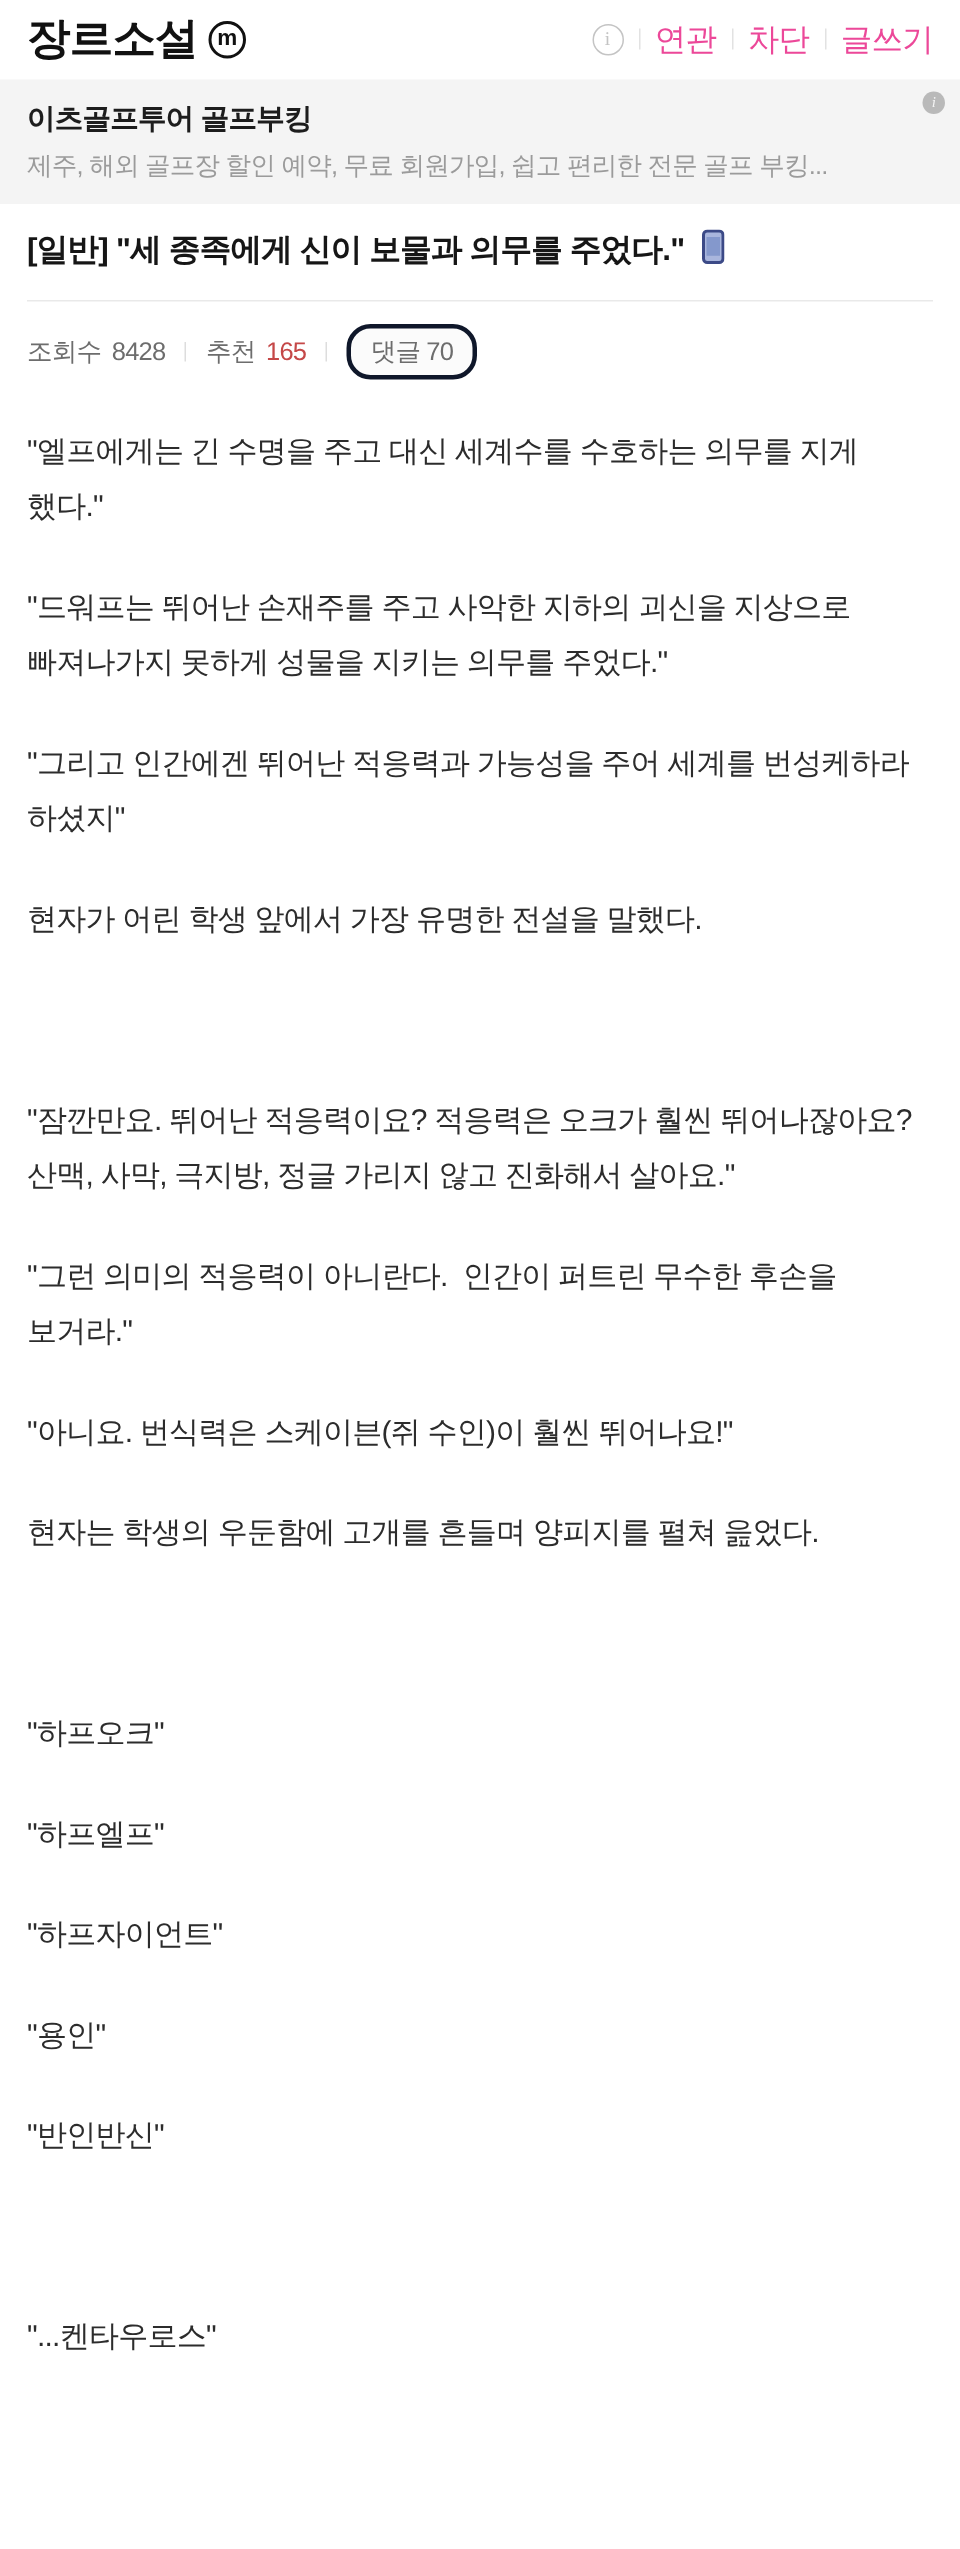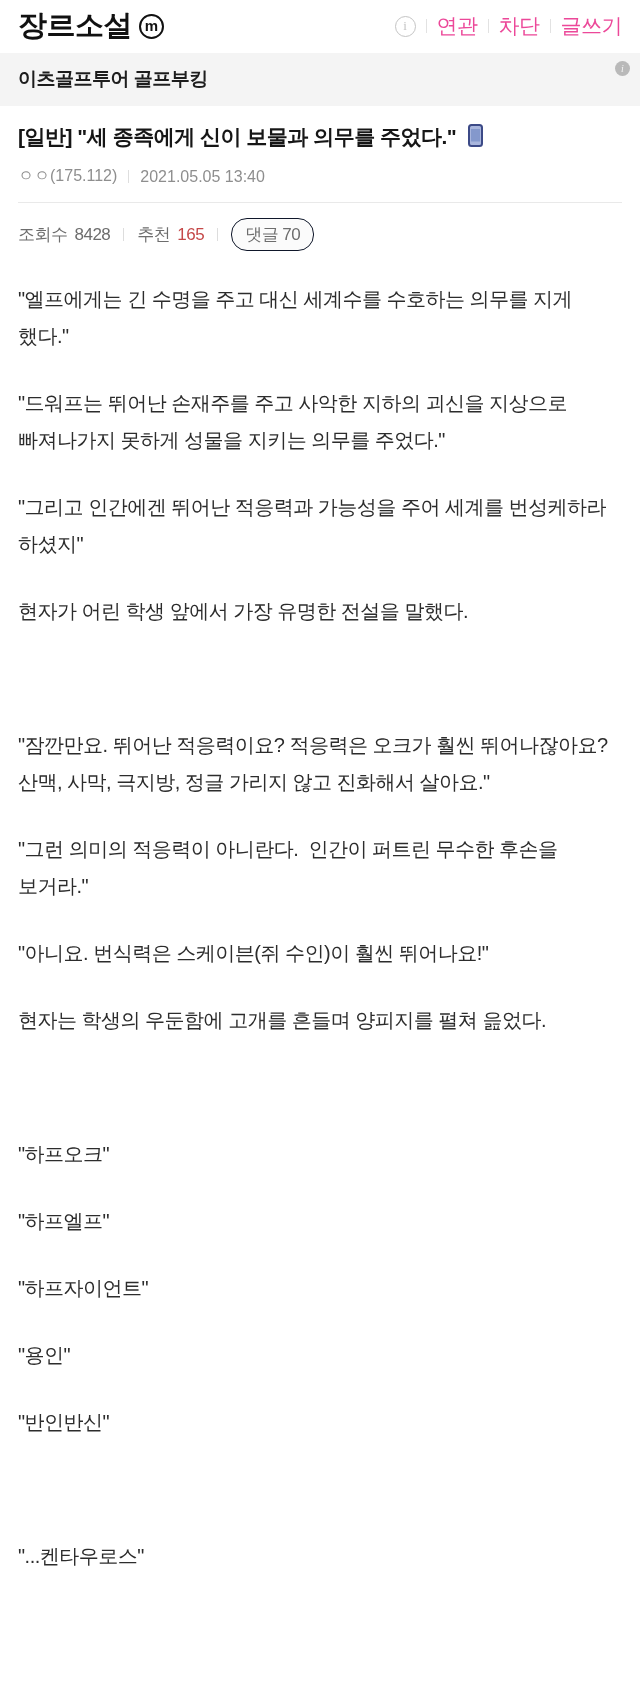--- a/index.html
+++ b/index.html
@@ -57,21 +57,21 @@
   .post-meta .sep{width:1px;height:13px;background:#dedede;margin:0 11px;}
   .head-divider{border-bottom:1px solid #e9e9e9;margin-top:15px;}
   
   .stats-row{display:flex;align-items:center;padding:15px 1px 6px 18px;font-size:17px;color:#6d6d6d;}
   .stats-row .sep{width:1px;height:13px;background:#ddd;margin:0 13px;}
   .stat{display:flex;align-items:center;gap:7px;letter-spacing:-0.5px;}
   .stat .num-gray{color:#6d6d6d;}
   .stat .num-red{color:var(--accent-red);}
   .comment-pill{
     display:inline-flex;align-items:center;gap:4px;
-    border:1px solid #0f172a;background:#fbfbfb;border-radius:16px;
+    border:3px solid #0f172a;background:#fbfbfb;border-radius:16px;
     padding:4px 13px;font-size:17px;color:#6d6d6d;cursor:pointer;letter-spacing:-0.5px;
   }
   
   .post-body{padding:24px 18px 30px 18px;}
   .post-body p.para{
     font-size:20px;color:#2c2c2c;line-height:37px;
     letter-spacing:-0.5px;margin-bottom:30px;
     white-space:pre-wrap;word-break:keep-all;
   }
   .post-body p.blank{height:37px;margin-bottom:30px;}
@@ -90,38 +90,34 @@
     <span class="menu-item">연관</span>
     <span class="sep"></span>
     <span class="menu-item">차단</span>
     <span class="sep"></span>
     <span class="menu-item">글쓰기</span>
   </div>
 </div>
 
 <div class="ad-banner">
   <div class="ad-title">이츠골프투어 골프부킹</div>
+  <div class="ad-desc">제주, 해외 골프장 할인 예약, 무료 회원가입, 쉽고 편리한 전문 골프 부킹...</div>
   <span class="ad-info">i</span>
 </div>
 
 <div class="post-head">
   <div class="post-title">
     <span>[일반]</span>
     <span>"세 종족에게 신이 보물과 의무를 주었다."</span>
     <span class="phone-icon">
       <svg width="15" height="23" viewBox="0 0 15 23">
         <rect x="1" y="1" width="13" height="21" rx="2.5" fill="#a9b6dd" stroke="#3c4a87" stroke-width="2"></rect>
         <rect x="3" y="5" width="9" height="12.5" fill="#8498cc"></rect>
       </svg>
     </span>
-  </div>
-  <div class="post-meta">
-    <span>ㅇㅇ(175.112)</span>
-    <span class="sep"></span>
-    <span>2021.05.05 13:40</span>
   </div>
   <div class="head-divider"></div>
 </div>
 
 <div class="stats-row">
   <span class="stat">
     <span>조회수</span>
     <span class="num-gray">8428</span>
   </span>
   <span class="sep"></span>

